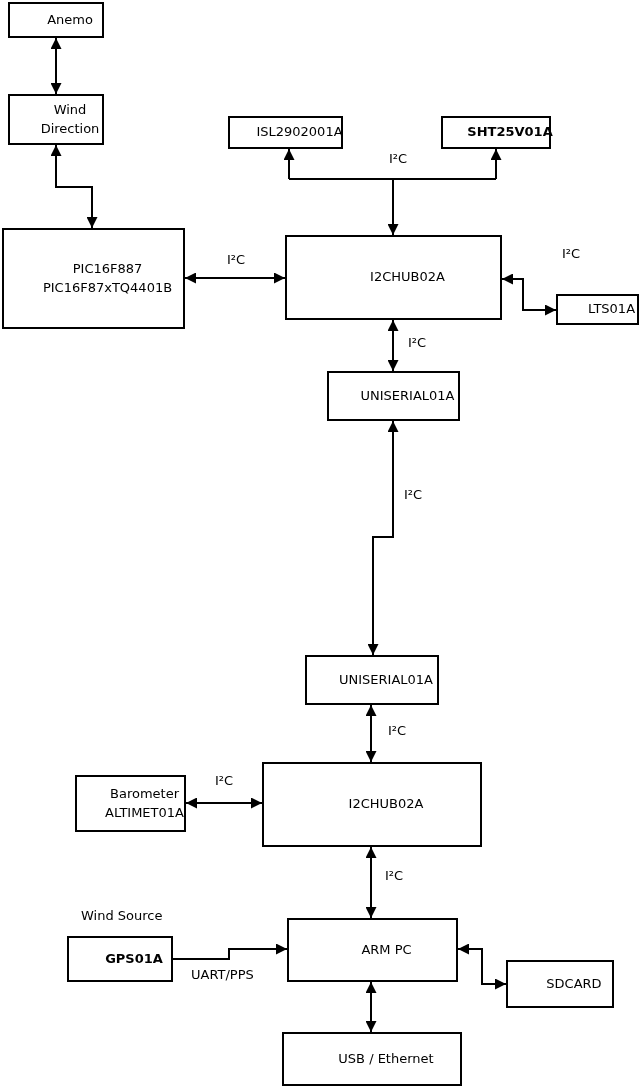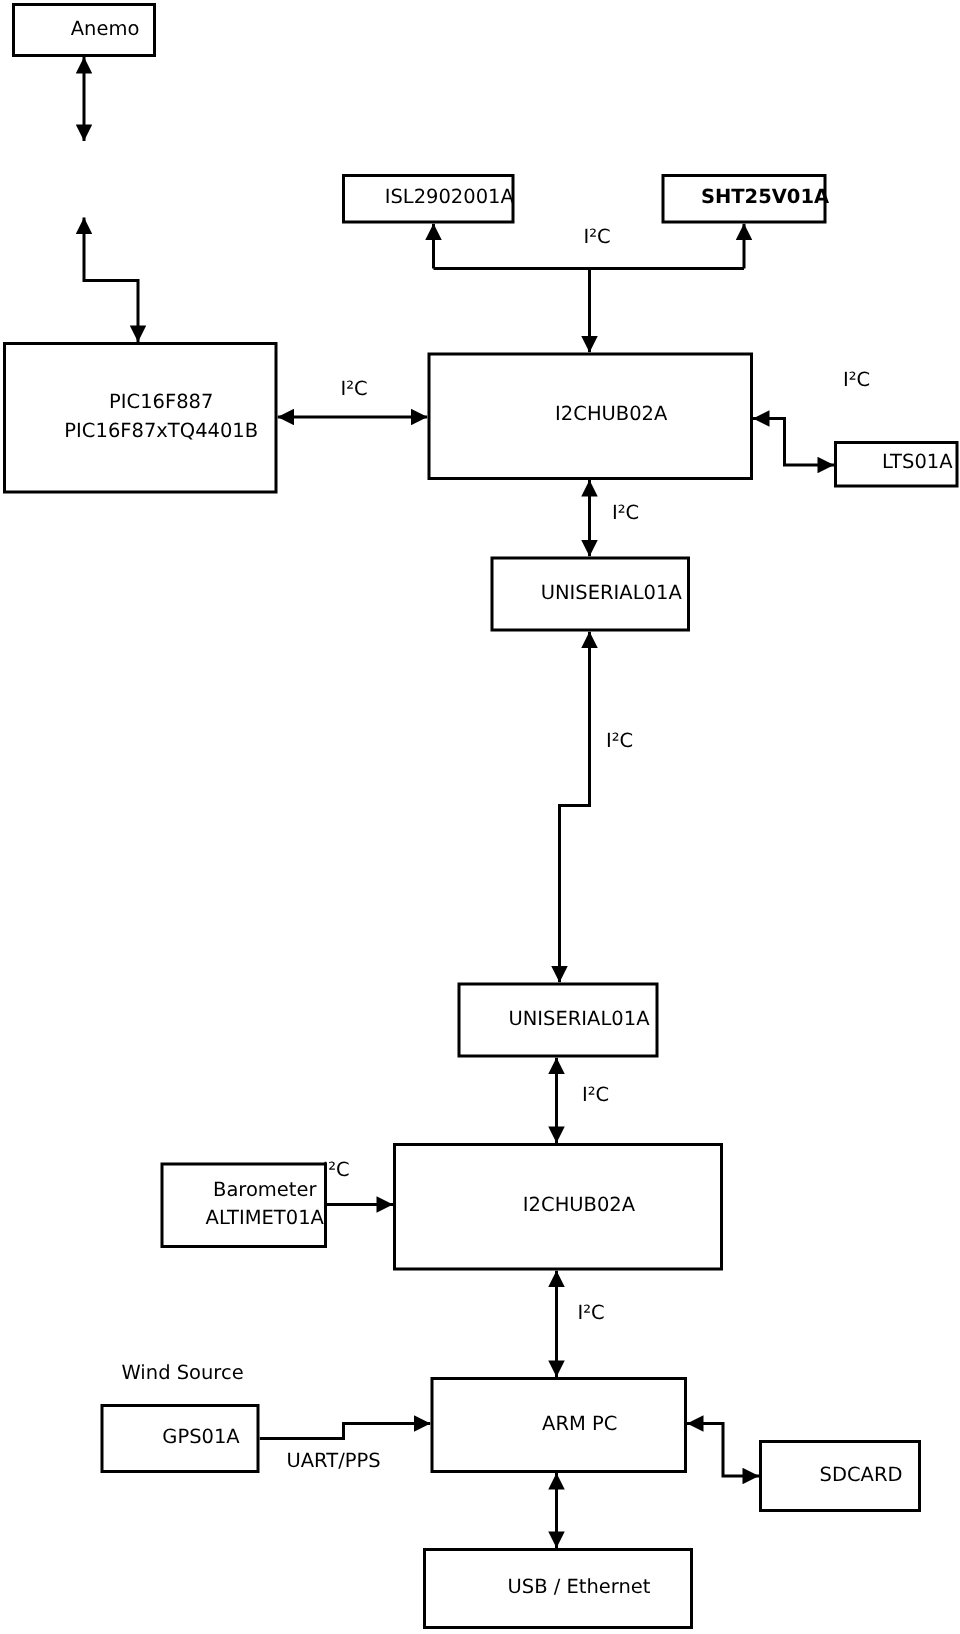--- a/index.html
+++ b/index.html
@@ -74,20 +74,24 @@
       <path d="M173,959 H229 V949 H287" marker-end="url(#ah)"></path>
       <path d="M458,949 H482 V984 H506" marker-start="url(#ah)" marker-end="url(#ah)"></path>
       <path d="M371,982 V1032" marker-start="url(#ah)" marker-end="url(#ah)"></path>
     </g>
   </svg>
 
   <div class="node" style="left:8px;top:2px;width:96px;height:36px;">
     <span>Anemo</span>
   </div>
 
+  <div class="node" style="left:8px;top:94px;width:96px;height:51px;">
+    <span>Wind</span>
+    <span>Direction</span>
+  </div>
 
   <div class="node" style="left:2px;top:228px;width:183px;height:101px;">
     <span>PIC16F887</span>
     <span>PIC16F87xTQ4401B</span>
   </div>
 
   <div class="node" style="left:228px;top:116px;width:115px;height:33px;">
     <span>ISL2902001A</span>
   </div>
 
@@ -104,30 +108,30 @@
   </div>
 
   <div class="node" style="left:327px;top:371px;width:133px;height:50px;">
     <span>UNISERIAL01A</span>
   </div>
 
   <div class="node" style="left:305px;top:655px;width:134px;height:50px;">
     <span>UNISERIAL01A</span>
   </div>
 
-  <div class="node" style="left:75px;top:775px;width:111px;height:57px;margin-left:32px;">
+  <div class="node" style="left:75px;top:775px;width:111px;height:57px;">
     <span>Barometer</span>
     <span>ALTIMET01A</span>
   </div>
 
   <div class="node" style="left:262px;top:762px;width:220px;height:85px;">
     <span>I2CHUB02A</span>
   </div>
 
-  <div class="node" style="left:67px;top:936px;width:106px;height:46px;">
+  <div class="node" style="left:67px;top:936px;width:106px;height:46px;font-weight:bold;">
     <span>GPS01A</span>
   </div>
 
   <div class="node" style="left:287px;top:918px;width:171px;height:64px;">
     <span>ARM PC</span>
   </div>
 
   <div class="node" style="left:506px;top:960px;width:108px;height:48px;">
     <span>SDCARD</span>
   </div>

